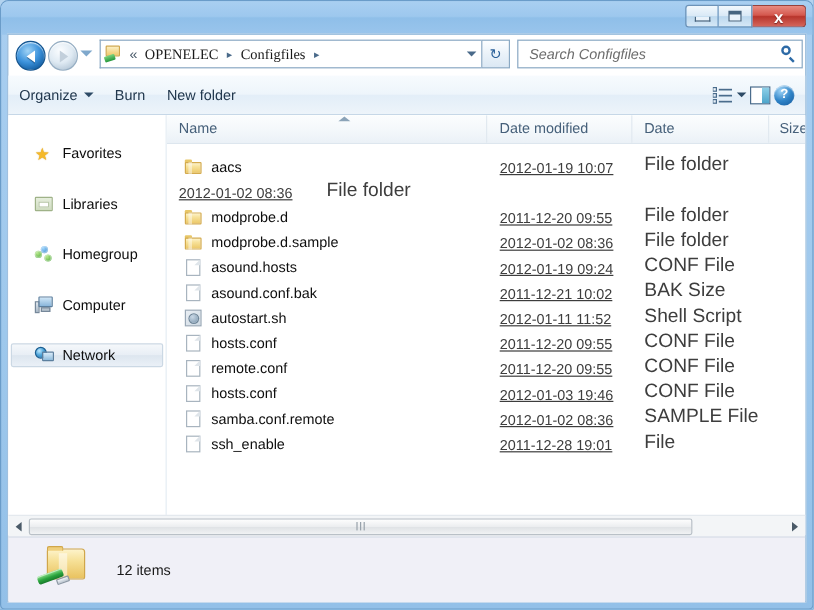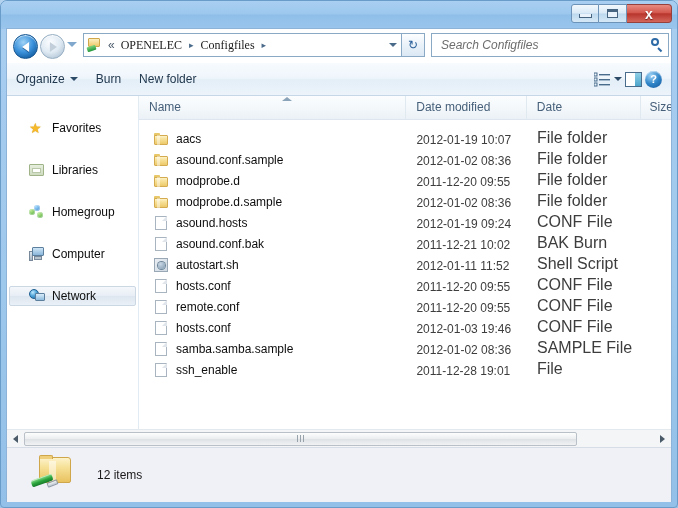--- a/index.html
+++ b/index.html
@@ -271,21 +271,21 @@
   }
   .rows { padding-top: 6px; }
   .row {
     display: flex; align-items: flex-end; height: 21px; cursor: default;
   }
   .cell-name {
     width: 273px; display: flex; align-items: center; gap: 7px;
     padding-left: 14px; box-sizing: border-box;
     font-size: 12px; color: #0d0d0d; white-space: nowrap; overflow: hidden;
   }
-  .cell-date { width: 123px; padding-left: 10px; box-sizing: border-box; font-size: 12px; color: #3d3d3d; }
+  .cell-date { width: 123px; padding-left: 10px; box-sizing: border-box; font-size: 12px; color: #3d3d3d; text-decoration: underline; }
   .cell-type { width: 117px; padding-left: 10px; box-sizing: border-box; font-size: 16px; color: #3d3d3d; }
   .cell-size { width: 30px; box-sizing: border-box; font-size: 12px; color: #3d3d3d; }
   .ficon { width: 16px; height: 16px; flex: none; position: relative; }
 
   
   .folder-ico {
     position: absolute; left: 1px; top: 2px; width: 14px; height: 12px;
   }
   .folder-ico .tab {
     position: absolute; left: 0; top: 0; width: 6px; height: 3px;
@@ -608,58 +608,48 @@
                   <span class="flap"></span>
                 </span>
               </span>
               <span>aacs</span>
             </div>
             <div class="cell-date">2012-01-19 10:07</div>
             <div class="cell-type">File folder</div>
             <div class="cell-size"></div>
           </div>
           <div class="row">
+            <div class="cell-date">2012-01-02 08:36</div>
+            <div class="cell-type">File folder</div>
+            <div class="cell-size"></div>
+          </div>
+          <div class="row">
             <div class="cell-name">
               <span class="ficon">
                 <span class="folder-ico">
                   <span class="tab"></span>
                   <span class="body-f"></span>
                   <span class="flap"></span>
                 </span>
               </span>
-              <span>asound.conf.sample</span>
-            </div>
-            <div class="cell-date">2012-01-02 08:36</div>
+              <span>modprobe.d</span>
+            </div>
+            <div class="cell-date">2011-12-20 09:55</div>
             <div class="cell-type">File folder</div>
             <div class="cell-size"></div>
           </div>
           <div class="row">
             <div class="cell-name">
               <span class="ficon">
                 <span class="folder-ico">
                   <span class="tab"></span>
                   <span class="body-f"></span>
                   <span class="flap"></span>
                 </span>
               </span>
-              <span>modprobe.d</span>
-            </div>
-            <div class="cell-date">2011-12-20 09:55</div>
-            <div class="cell-type">File folder</div>
-            <div class="cell-size"></div>
-          </div>
-          <div class="row">
-            <div class="cell-name">
-              <span class="ficon">
-                <span class="folder-ico">
-                  <span class="tab"></span>
-                  <span class="body-f"></span>
-                  <span class="flap"></span>
-                </span>
-              </span>
               <span>modprobe.d.sample</span>
             </div>
             <div class="cell-date">2012-01-02 08:36</div>
             <div class="cell-type">File folder</div>
             <div class="cell-size"></div>
           </div>
           <div class="row">
             <div class="cell-name">
               <span class="ficon">
                 <span class="file-ico"></span>
@@ -671,21 +661,21 @@
             <div class="cell-size"></div>
           </div>
           <div class="row">
             <div class="cell-name">
               <span class="ficon">
                 <span class="file-ico"></span>
               </span>
               <span>asound.conf.bak</span>
             </div>
             <div class="cell-date">2011-12-21 10:02</div>
-            <div class="cell-type">BAK Burn</div>
+            <div class="cell-type">BAK Size</div>
             <div class="cell-size"></div>
           </div>
           <div class="row">
             <div class="cell-name">
               <span class="ficon">
                 <span class="sh-ico"></span>
               </span>
               <span>autostart.sh</span>
             </div>
             <div class="cell-date">2012-01-11 11:52</div>
@@ -723,21 +713,21 @@
             </div>
             <div class="cell-date">2012-01-03 19:46</div>
             <div class="cell-type">CONF File</div>
             <div class="cell-size"></div>
           </div>
           <div class="row">
             <div class="cell-name">
               <span class="ficon">
                 <span class="file-ico"></span>
               </span>
-              <span>samba.samba.sample</span>
+              <span>samba.conf.remote</span>
             </div>
             <div class="cell-date">2012-01-02 08:36</div>
             <div class="cell-type">SAMPLE File</div>
             <div class="cell-size"></div>
           </div>
           <div class="row">
             <div class="cell-name">
               <span class="ficon">
                 <span class="file-ico"></span>
               </span>

